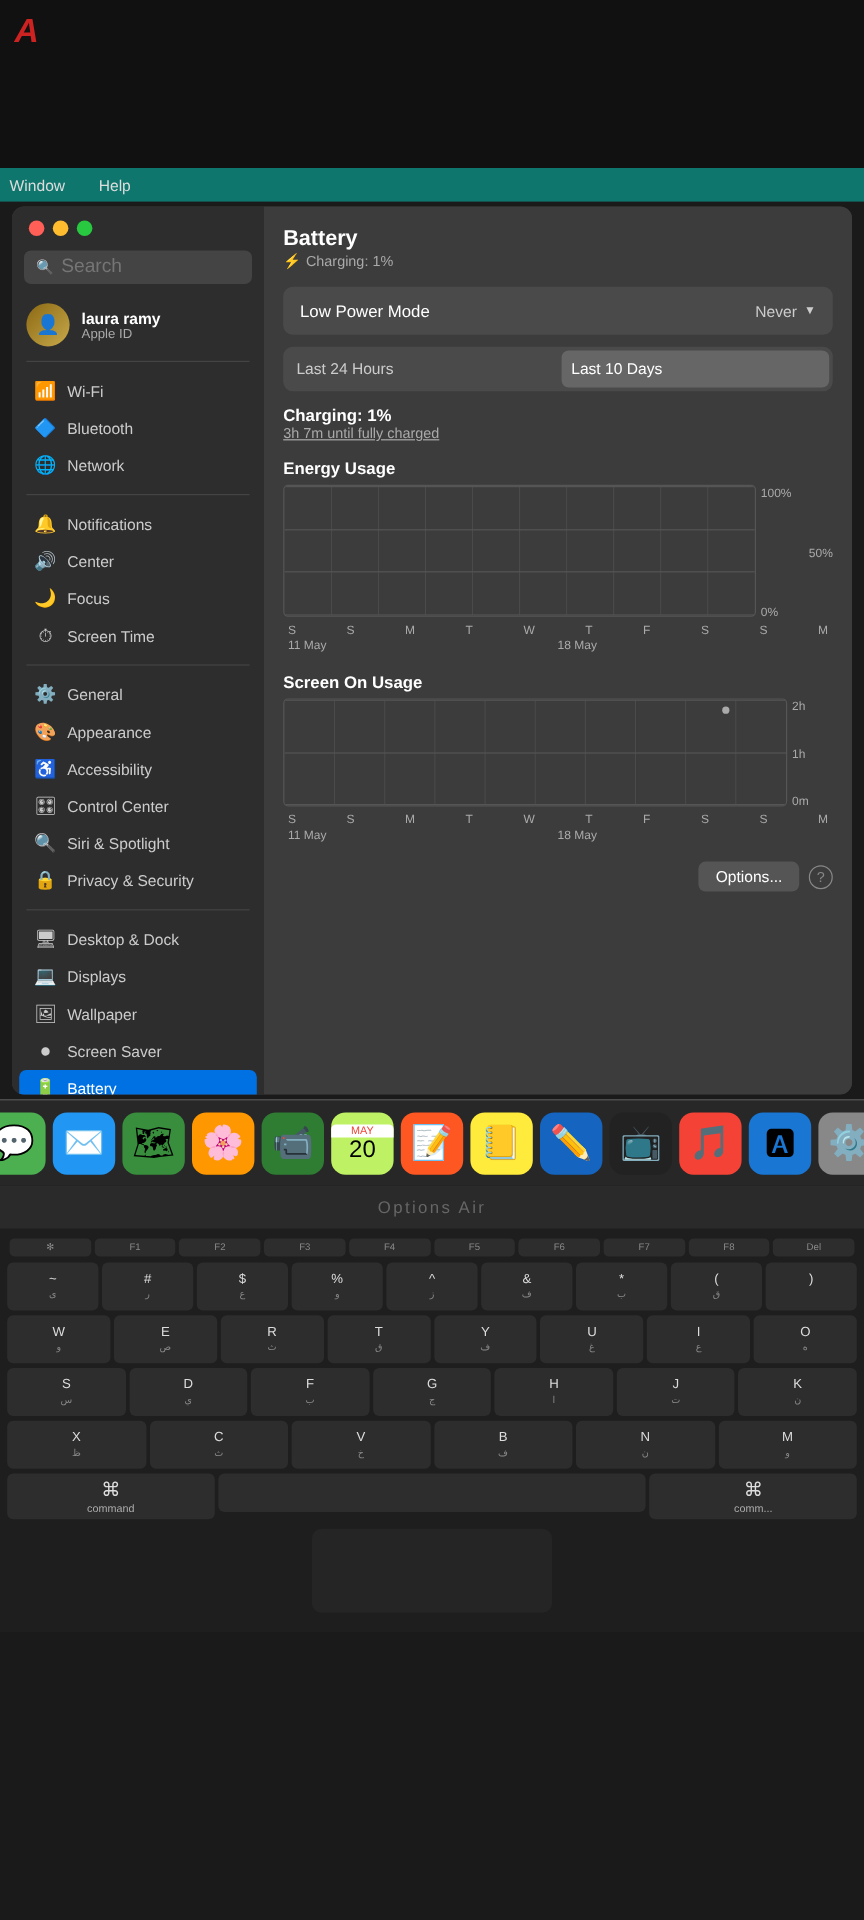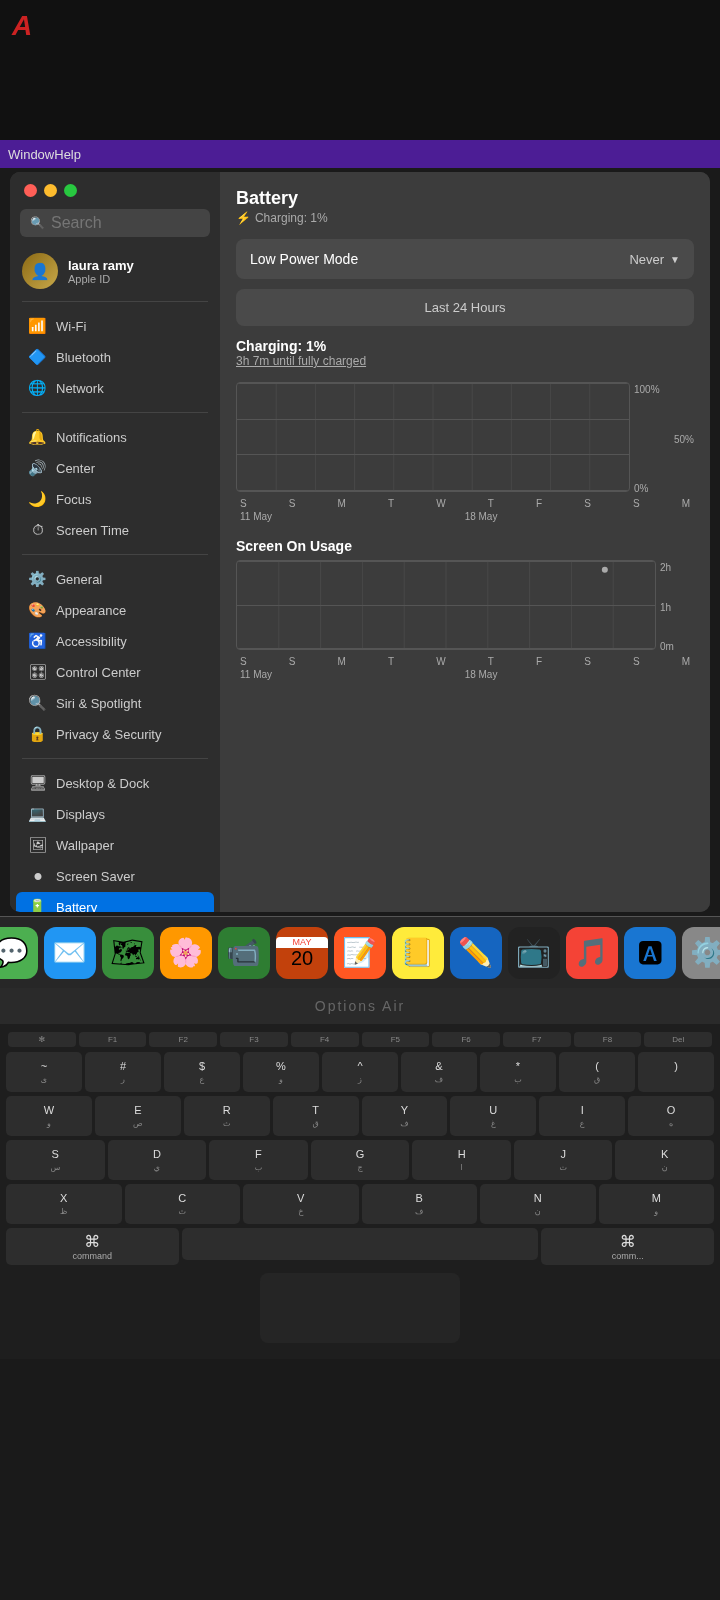--- a/index.html
+++ b/index.html
@@ -26,25 +26,25 @@
       color: #cc2222;
       font-size: 28px;
       font-style: italic;
       font-weight: bold;
     }
 
     
     .menu-bar {
       width: 100%;
       height: 28px;
-      background: #4c1d95;
+      background: #0f766e;
       display: flex;
       align-items: center;
       padding: 0 8px;
-      gap: 0;
+      gap: 28px;
     }
     .menu-bar span {
       color: #ddd;
       font-size: 13px;
     }
 
     
     .sys-prefs {
       display: flex;
       width: 700px;
@@ -188,21 +188,20 @@
     .tabs-row {
       display: flex;
       background: #4a4a4a;
       border-radius: 8px;
       margin-bottom: 12px;
       overflow: hidden;
     }
     .tab-btn {
       flex: 1;
       padding: 8px;
-      text-align: center;
       font-size: 13px;
       color: #ccc;
       cursor: pointer;
       border-radius: 6px;
       margin: 3px;
     }
     .tab-btn.active {
       background: #666;
       color: #fff;
     }
@@ -528,28 +527,30 @@
       <span>Low Power Mode</span>
       <div class="settings-row-right">
         <span>Never</span>
         <span style="font-size:10px;">▼</span>
       </div>
     </div>
 
 
     <div class="tabs-row">
       <div class="tab-btn">Last 24 Hours</div>
+      <div class="tab-btn active">Last 10 Days</div>
     </div>
 
     <div class="charging-info">
       <div class="charging-title">Charging: 1%</div>
       <div class="charging-sub">3h 7m until fully charged</div>
     </div>
 
     <div class="chart-section">
+      <div class="chart-title">Energy Usage</div>
       <div style="display:flex; gap:4px; align-items:stretch;">
         <div class="chart-container" style="flex:1;">
           <div class="chart-grid-line" style="top:0%;"></div>
           <div class="chart-grid-line" style="top:33%;"></div>
           <div class="chart-grid-line" style="top:66%;"></div>
           <div class="chart-grid-line" style="top:99%;"></div>
 
           <svg width="100%" height="100%" style="position:absolute;top:0;left:0;">
             <line x1="10%" y1="0" x2="10%" y2="100%" stroke="#555" stroke-width="0.5"></line>
             <line x1="20%" y1="0" x2="20%" y2="100%" stroke="#555" stroke-width="0.5"></line>
@@ -626,31 +627,35 @@
         <span>S</span>
         <span>M</span>
       </div>
       <div class="chart-dates">
         <span>11 May</span>
         <span>18 May</span>
         <span></span>
       </div>
     </div>
 
+    <div class="options-row">
+      <button class="options-btn">Options...</button>
+      <div class="help-btn">?</div>
+    </div>
 
   </div>
 </div>
 
 <div class="dock-bar">
   <div class="dock-icon" style="background:#4caf50;">💬</div>
   <div class="dock-icon" style="background:#2196f3;">✉️</div>
   <div class="dock-icon" style="background:#388e3c;">🗺</div>
   <div class="dock-icon" style="background:#ff9800;">🌸</div>
   <div class="dock-icon" style="background:#2e7d32;">📹</div>
-  <div class="dock-icon" style="background:#c2410c; font-size:22px; flex-direction:column; line-height:1;">
+  <div class="dock-icon" style="background:#bef264; font-size:22px; flex-direction:column; line-height:1;">
     <span style="font-size:9px;color:#f44336;background:#fff;width:100%;border-radius:4px 4px 0 0;text-align:center;padding:1px 0;">MAY</span>
     <span style="font-size:20px;">20</span>
   </div>
   <div class="dock-icon" style="background:#ff5722;">📝</div>
   <div class="dock-icon" style="background:#ffeb3b;">📒</div>
   <div class="dock-icon" style="background:#1565c0;">✏️</div>
   <div class="dock-icon" style="background:#222;">📺</div>
   <div class="dock-icon" style="background:#f44336;">🎵</div>
   <div class="dock-icon" style="background:#1976d2;">🅰</div>
   <div class="dock-icon" style="background:#888;">⚙️</div>

